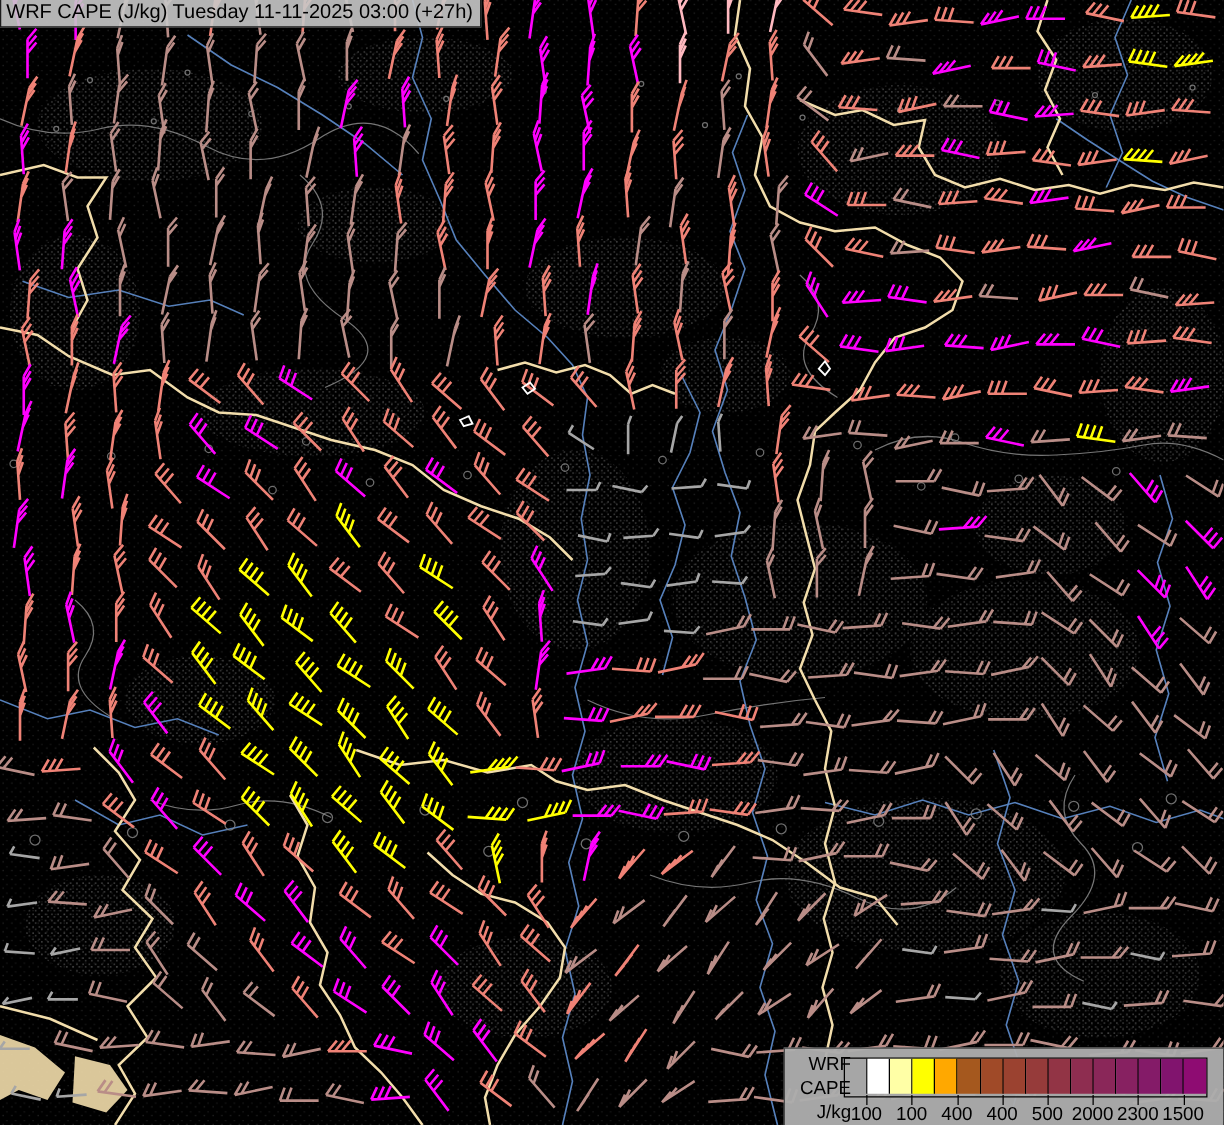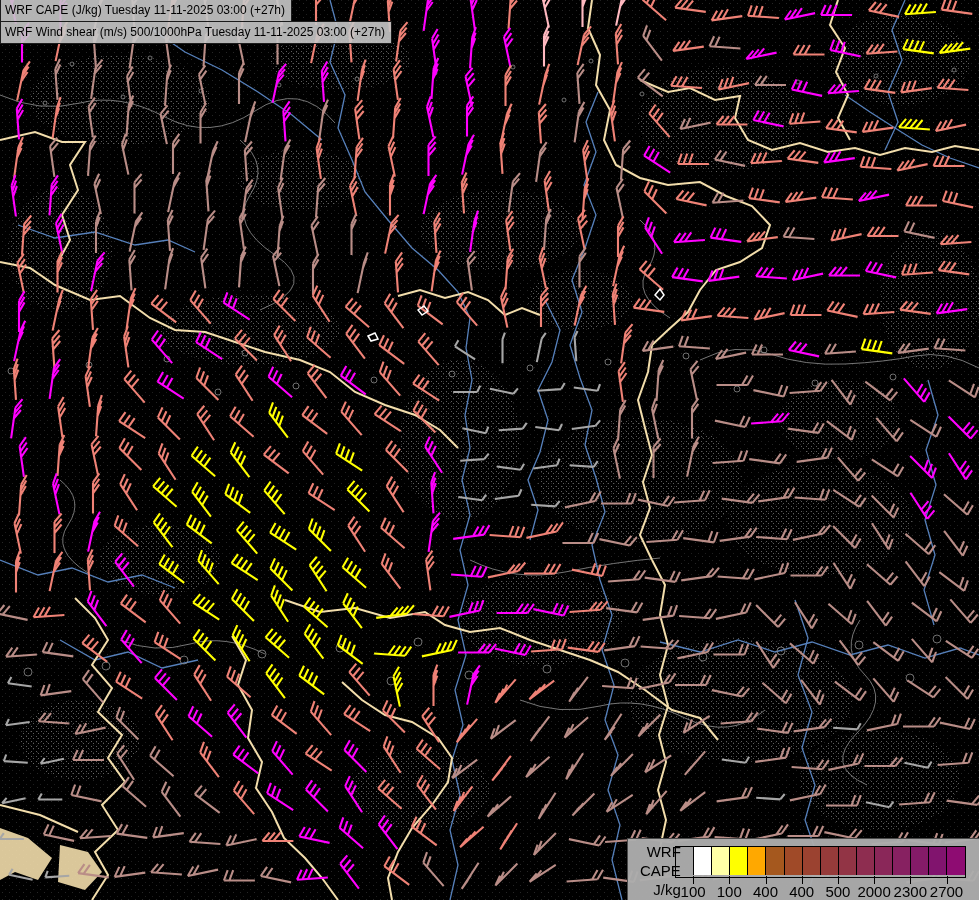--- a/index.html
+++ b/index.html
@@ -2,21 +2,21 @@
 <html><head>
 <meta charset="utf-8">
 <style>
   html,body{margin:0;padding:0;background:#000;}
   .screen{position:relative;width:979px;height:900px;overflow:hidden;background:#000;
           font-family:"Liberation Sans",sans-serif;}
   .screen svg{position:absolute;left:0;top:0;}
   
   .titlebox{position:absolute;left:0;top:0;z-index:5;}
   .titleline{display:table;background:rgba(200,200,200,0.90);border:1px solid #1c1c1c;
-             padding:1px 6px 2px 4px;font-size:12px;line-height:18px;color:#000;
+             padding:1px 6px 2px 4px;font-size:16px;line-height:18px;color:#000;
              white-space:nowrap;margin-top:-1px;}
   
   .legend{position:absolute;left:627px;top:838px;width:352px;height:62px;z-index:5;
           background:rgba(173,173,173,0.96);border-top:1px solid #4a4a4a;border-left:1px solid #4a4a4a;
           box-sizing:border-box;text-align:right;}
   .legend-labels{position:absolute;left:12px;top:3px;font-size:15px;line-height:19px;color:#000;}
   .legend-bar{position:absolute;left:47px;top:7px;height:30px;display:flex;border:1px solid #000;}
   .legend-cell{width:17.1px;height:28px;border-right:1px solid #000;box-sizing:content-box;}
   .legend-cell:last-child{border-right:none;}
   .legend-ticks{position:absolute;left:47px;top:37px;width:292px;height:24px;}
@@ -765,21 +765,20 @@
       <path d="M869.7,870.6 L900.4,874.9 M900.4,874.9 L905.0,864.9 M894.9,874.1 L899.6,864.1" fill="none" stroke="#b98d87" stroke-width="2.1" stroke-linecap="butt"></path>
       <path d="M906.2,882.4 L936.9,878.1 M936.9,878.1 L944.0,869.7 M931.4,878.9 L938.5,870.4" fill="none" stroke="#b98d87" stroke-width="2.1" stroke-linecap="butt"></path>
       <path d="M942.6,878.5 L973.5,880.7 M973.5,880.7 L979.0,871.1 M968.0,880.3 L973.5,870.7" fill="none" stroke="#b98d87" stroke-width="2.1" stroke-linecap="butt"></path>
       <path d="M655,295 l5,-6 l4,6 l-4,5 z" fill="none" stroke="#ffffff" stroke-width="1.5"></path>
       <path d="M418,310 l6,-4 l4,5 l-6,4 z" fill="none" stroke="#ffffff" stroke-width="1.5"></path>
       <path d="M368,336 l7,-3 l3,6 l-7,2 z" fill="none" stroke="#ffffff" stroke-width="1.5"></path>
     </svg>
 
   <div class="titlebox">
     <div class="titleline">WRF CAPE (J/kg) Tuesday 11-11-2025 03:00 (+27h)</div>
-    <div class="titleline">WRF Wind shear (m/s) 500/1000hPa Tuesday 11-11-2025 03:00 (+27h)</div>
   </div>
 
   <div class="legend">
     <div class="legend-labels">
       <div>WRF</div>
       <div>CAPE</div>
       <div>J/kg</div>
     </div>
     <div class="legend-bar" id="legend-bar">
         <div class="legend-cell" style="background: transparent;"></div>
@@ -808,16 +807,16 @@
         <div class="legend-tick-label" style="left: 90.5px;">400</div>
         <div class="legend-tickmark" style="left: 126.7px;"></div>
         <div class="legend-tick-label" style="left: 126.7px;">400</div>
         <div class="legend-tickmark" style="left: 162.9px;"></div>
         <div class="legend-tick-label" style="left: 162.9px;">500</div>
         <div class="legend-tickmark" style="left: 199.1px;"></div>
         <div class="legend-tick-label" style="left: 199.1px;">2000</div>
         <div class="legend-tickmark" style="left: 235.3px;"></div>
         <div class="legend-tick-label" style="left: 235.3px;">2300</div>
         <div class="legend-tickmark" style="left: 271.5px;"></div>
-        <div class="legend-tick-label" style="left: 271.5px;">2700</div>
+        <div class="legend-tick-label" style="left: 271.5px;">1500</div>
       </div>
   </div>
 </div>
 
 </body></html>

